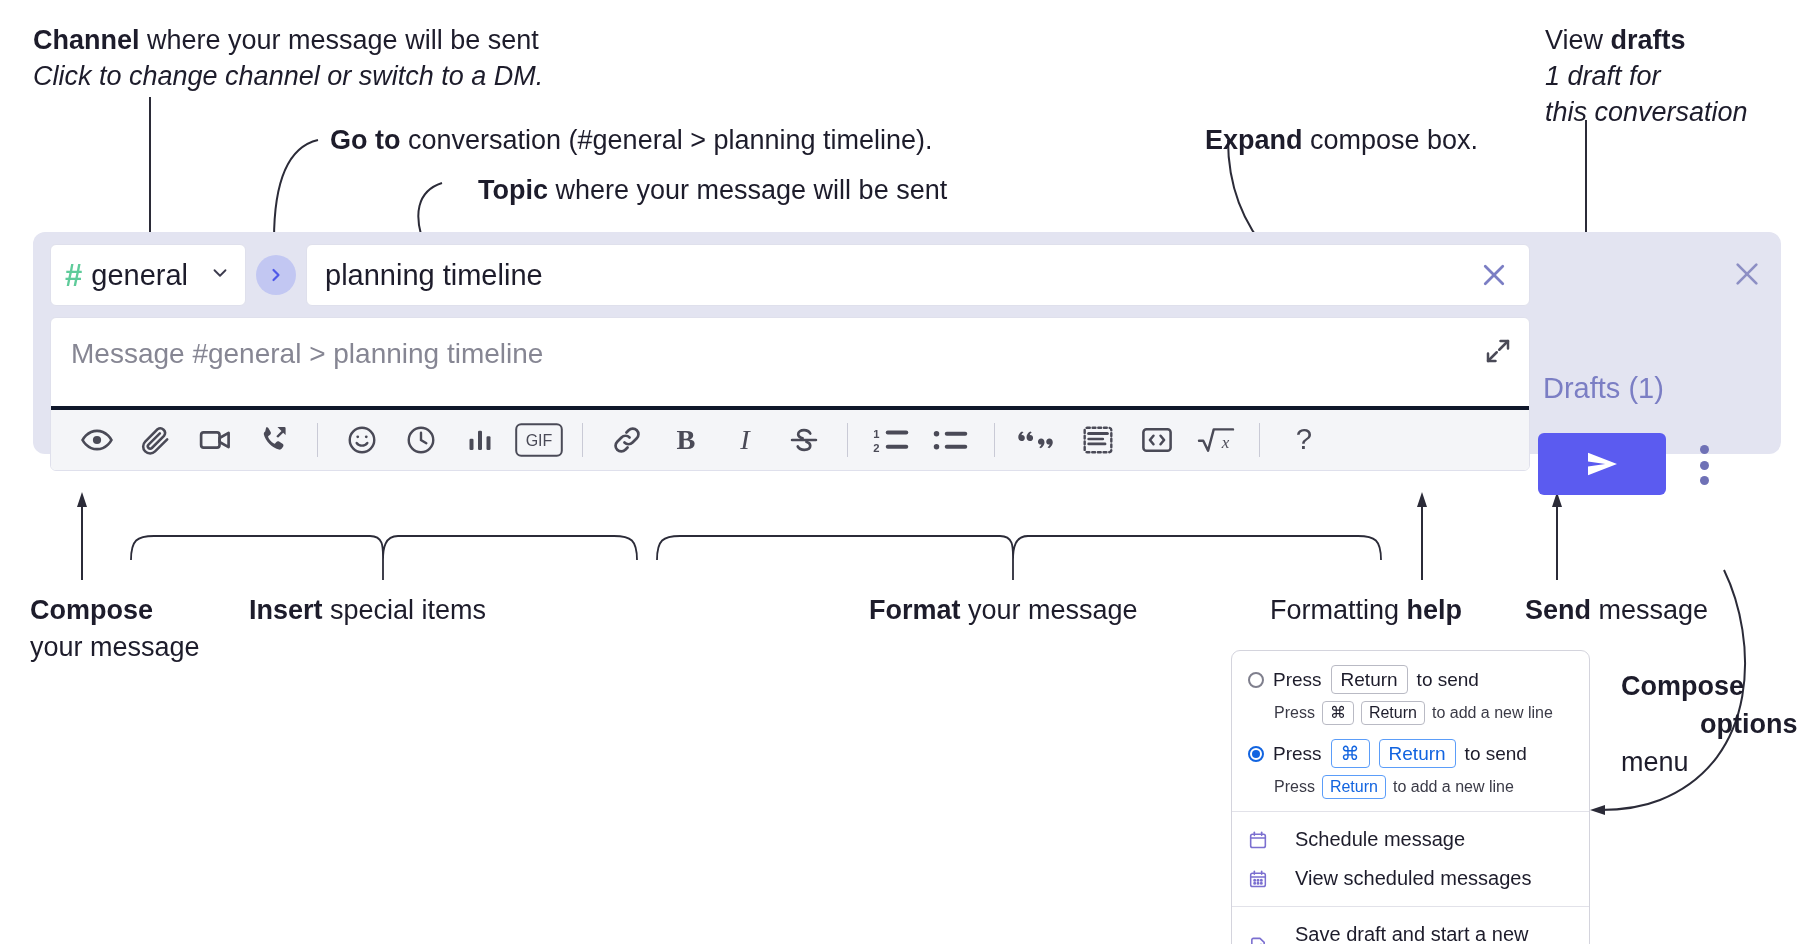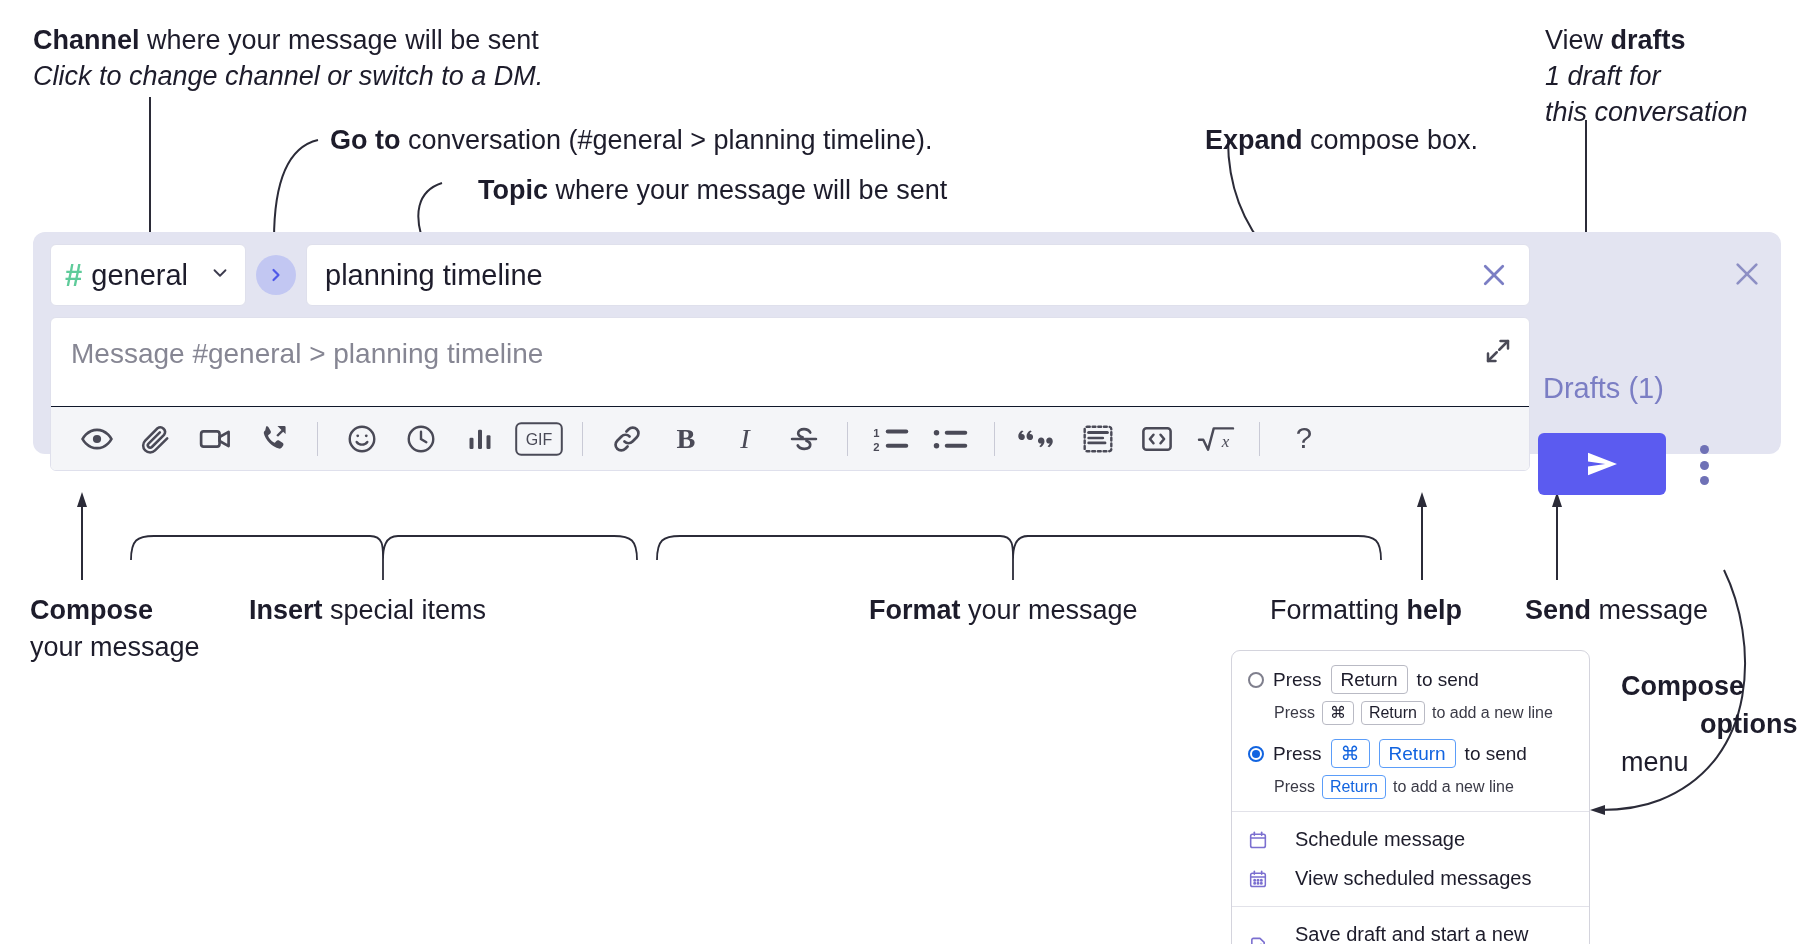--- a/index.html
+++ b/index.html
@@ -96,21 +96,21 @@
   }
   .msg-placeholder { font-size: 28px; color: #868693; }
   .expand-btn {
     position: absolute; right: 16px; top: 18px;
     cursor: pointer;
   }
 
   .toolbar {
     height: 64px;
     background: #f4f5f8;
-    border-top: 1px solid #0f172a;
+    border-top: 4px solid #0f172a;
     display: flex; align-items: center;
     padding-left: 16px;
     gap: 0;
   }
   .tb-item {
     width: 59px; height: 50px;
     display: flex; align-items: center; justify-content: center;
     cursor: pointer;
     color: #4a4a57;
   }

